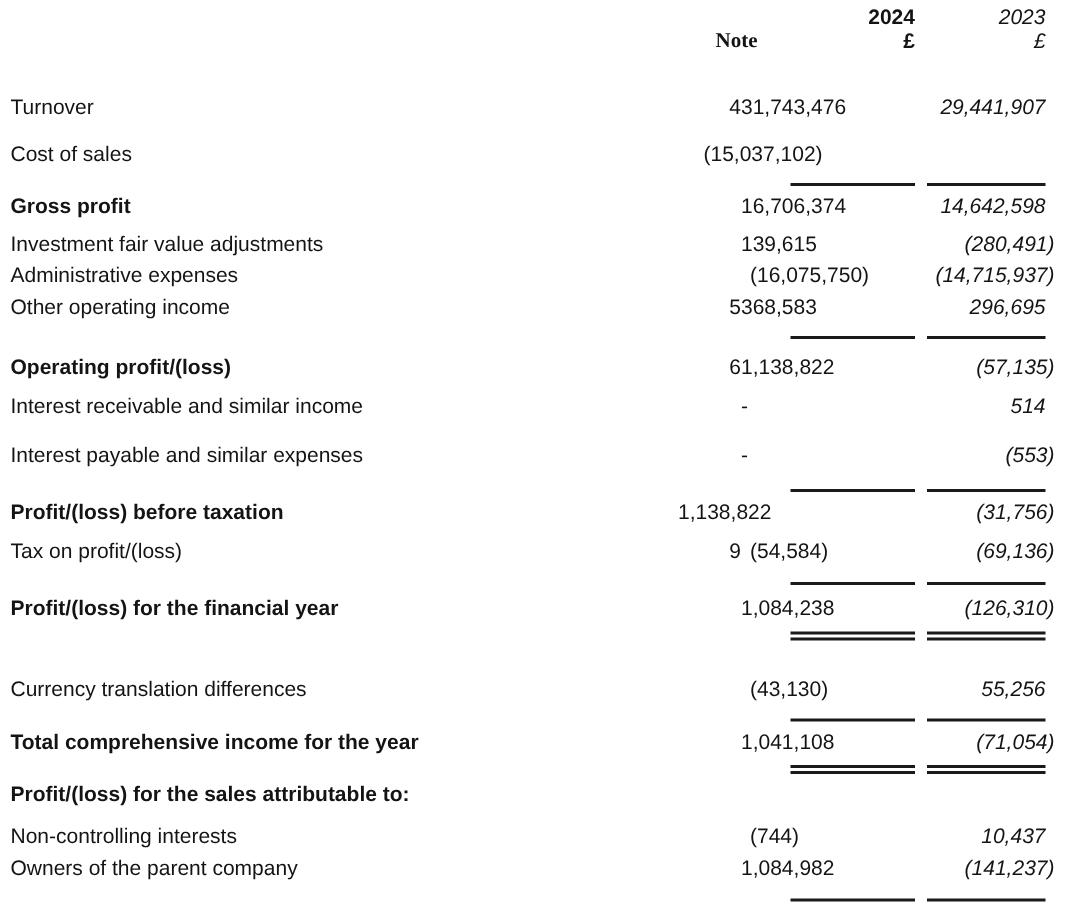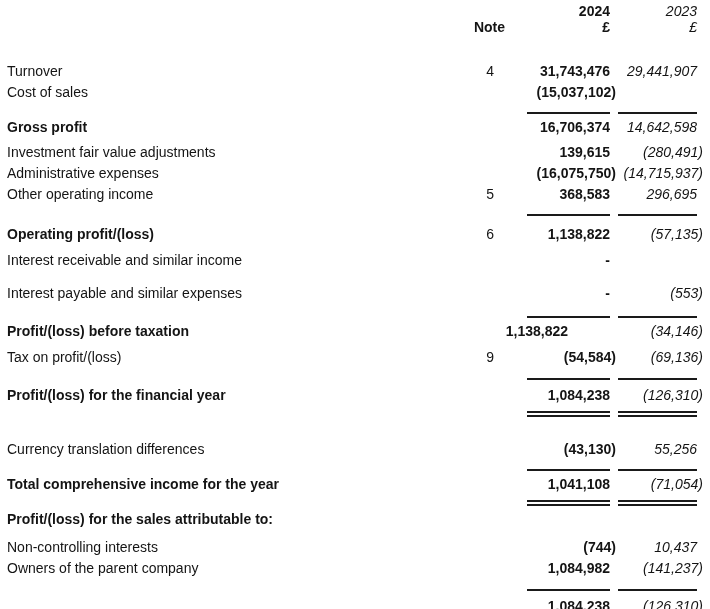--- a/index.html
+++ b/index.html
@@ -8,28 +8,28 @@
     background:#ffffff; color:#141414;
     font-family:"Liberation Sans", sans-serif; font-size:14px;
     padding:3px 13px 0 7px; overflow:hidden; position:relative;
   }
   .grid { display:grid; grid-template-columns:1fr 30px 116px 87px; }
   .grid > div { min-height:0; }
 
   
   .hdr { height:33px; }
   .hdr .c-note { display:flex; align-items:flex-end; justify-content:flex-end; font-weight:700; }
-  .hdr-note { position:relative; left:11px; line-height:17px; }
+  .hdr-note { position:relative; left:11px; line-height:17px;font-family:Liberation Serif, serif; }
   .hy, .hc { line-height:16px; }
   .hdr-a { font-weight:700; text-align:right; }
   .hdr-b { font-style:italic; text-align:right; }
   .c-lbl { line-height:21px; white-space:nowrap; }
   .bold { font-weight:700; }
   .c-note { text-align:right; line-height:21px; }
-  .c-a { text-align:right; font-weight:700; line-height:21px; }
+  .c-a { text-align:left; font-weight:400; line-height:21px; }
   .c-b { text-align:right; font-style:italic; line-height:21px; }
   .paren { position:relative; left:6px; }
 
   
   .rl { border-top:2px solid #1a1a1a; }
   .rl-a { width:83px; margin-left:auto; }
   .rl-b { width:79px; margin-left:auto; }
   .dblr { height:6px; border-bottom:2px solid #1a1a1a; box-sizing:border-box; }
 </style>
 </head>
@@ -52,21 +52,21 @@
     </div>
   </div>
 
   <div id="rows">
       <div class="grid" style="margin-top: 25px;">
         <div class="c-lbl">Turnover</div>
         <div class="c-note">4</div>
         <div class="c-a"><span>31,743,476</span></div>
         <div class="c-b"><span>29,441,907</span></div>
       </div>
-      <div class="grid" style="margin-top: 0px;">
+      <div class="grid" style="margin-top: 10px; gap: 31px;">
         <div class="c-lbl">Cost of sales</div>
         <div class="c-note"></div>
         <div class="c-a"><span class="paren">(15,037,102)</span></div>
       </div>
       <div class="grid" style="margin-top: 9px;">
         <div></div>
         <div></div>
         <div class="rl rl-a"></div>
         <div class="rl rl-b"></div>
       </div>
@@ -103,38 +103,39 @@
       <div class="grid" style="margin-top: 8px;">
         <div class="c-lbl bold">Operating profit/(loss)</div>
         <div class="c-note">6</div>
         <div class="c-a"><span>1,138,822</span></div>
         <div class="c-b"><span class="paren">(57,135)</span></div>
       </div>
       <div class="grid" style="margin-top: 5px;">
         <div class="c-lbl">Interest receivable and similar income</div>
         <div class="c-note"></div>
         <div class="c-a"><span>-</span></div>
+        <div class="c-b"><span>514</span></div>
       </div>
       <div class="grid" style="margin-top: 12px;">
         <div class="c-lbl">Interest payable and similar expenses</div>
         <div class="c-note"></div>
         <div class="c-a"><span>-</span></div>
         <div class="c-b"><span class="paren">(553)</span></div>
       </div>
       <div class="grid" style="margin-top: 12px;">
         <div></div>
         <div></div>
         <div class="rl rl-a"></div>
         <div class="rl rl-b"></div>
       </div>
       <div class="grid" style="margin-top: 3px; gap: 42px;">
         <div class="c-lbl bold">Profit/(loss) before taxation</div>
         <div class="c-note"></div>
         <div class="c-a"><span>1,138,822</span></div>
-        <div class="c-b"><span class="paren">(34,146)</span></div>
+        <div class="c-b"><span class="paren">(31,756)</span></div>
       </div>
       <div class="grid" style="margin-top: 5px;">
         <div class="c-lbl">Tax on profit/(loss)</div>
         <div class="c-note">9</div>
         <div class="c-a"><span class="paren">(54,584)</span></div>
         <div class="c-b"><span class="paren">(69,136)</span></div>
       </div>
       <div class="grid" style="margin-top: 10px;">
         <div></div>
         <div></div>

